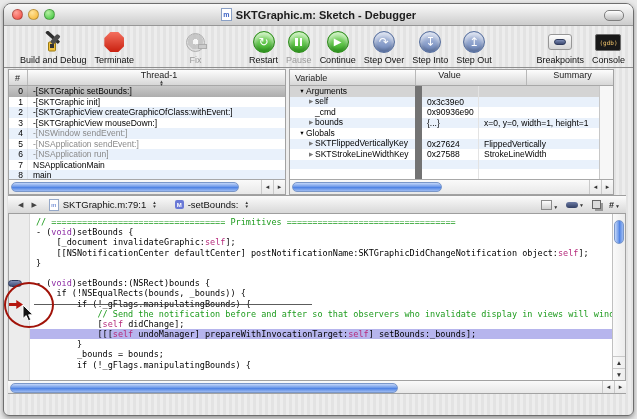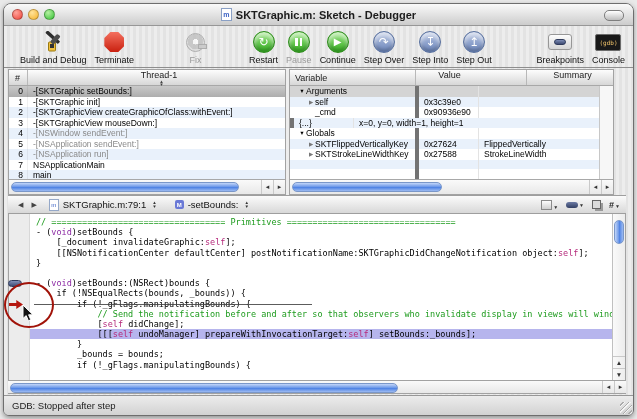--- a/index.html
+++ b/index.html
@@ -50,22 +50,22 @@
   .sortglyph{display:inline-flex;flex-direction:column;font-size:4.5px;line-height:3.4px;color:#444;margin-left:5px;}
   .tbody{flex:1;overflow:hidden;}
   .trow{display:flex;height:10.5px;line-height:10.6px;font-size:8.5px;color:#000;}
   .trow.blue{background:#e9f1fb;}
   .trow.gray{background:linear-gradient(#c9c9c9,#adadad);}
   .trow.group{background:#d4d4d4;}
   .trow.dim .fname{color:#8a8a8a;}
   .numcell{width:18px;flex:none;text-align:right;padding-right:4px;box-sizing:border-box;}
   .fname{padding-left:5px;white-space:nowrap;border-left:1px solid rgba(0,0,0,.06);}
   .vcell{box-sizing:border-box;padding-left:5px;white-space:nowrap;overflow:hidden;}
-  .vcol-name{width:125px;flex:none;display:flex;}
-  .vcol-val{width:63px;flex:none;border-left:4px solid #737373;}
+  .vcol-name{width:125px;flex:none;display:flex;align-items:center;}
+  .vcol-val{width:63px;flex:none;border-left:7px solid #737373;}
   .vcol-sum{flex:1;border-left:1px solid #e3e3e3;}
   .disc{width:8px;flex:none;font-size:5.5px;color:#000;text-align:center;}
   .disc.child{color:#777;}
   .indent1{width:3px;flex:none;} .indent2{width:12px;flex:none;}
   .vtrack{width:13px;flex:none;background:#f7f7f7;border-left:1px solid #c7c7c7;}
   .prbody{display:flex;flex:1;overflow:hidden;}
   .prrows{flex:1;display:flex;flex-direction:column;overflow:hidden;}
   
   .hscroll{height:14px;flex:none;border-top:1px solid #a8a8a8;background:linear-gradient(#fafafa,#e8e8e8);position:relative;display:flex;}
   .hthumb{position:absolute;top:1.5px;height:10px;border-radius:5.5px;border:1px solid #7a97c9;box-sizing:border-box;
@@ -303,20 +303,25 @@
             <div class="trow">
               <span class="vcell vcol-name">
                 <span class="indent2"></span>
                 <span class="disc child"></span>
                 <span>_cmd</span>
               </span>
               <span class="vcell vcol-val">0x90936e90</span>
               <span class="vcell vcol-sum"></span>
             </div>
             <div class="trow blue">
+              <span class="vcell vcol-name">
+                <span class="indent2"></span>
+                <span class="disc child">▶</span>
+                <span>bounds</span>
+              </span>
               <span class="vcell vcol-val">{...}</span>
               <span class="vcell vcol-sum">x=0, y=0, width=1, height=1</span>
             </div>
             <div class="trow">
               <span class="vcell vcol-name">
                 <span class="indent1"></span>
                 <span class="disc">▼</span>
                 <span>Globals</span>
               </span>
               <span class="vcell vcol-val"></span>
@@ -442,17 +447,13 @@
   </svg>
 
   <div class="ehscroll" style="position:absolute;">
     <span class="hthumb" style="left:2px;width:388px;"></span>
     <span class="sarrows">
         <span class="sarr">◂</span>
         <span class="sarr">▸</span>
       </span>
   </div>
 
-  <div class="statusbar">
-    <span>GDB: Stopped after step</span>
-    <span class="grip"></span>
-  </div>
 </div>
 
 </body></html>

